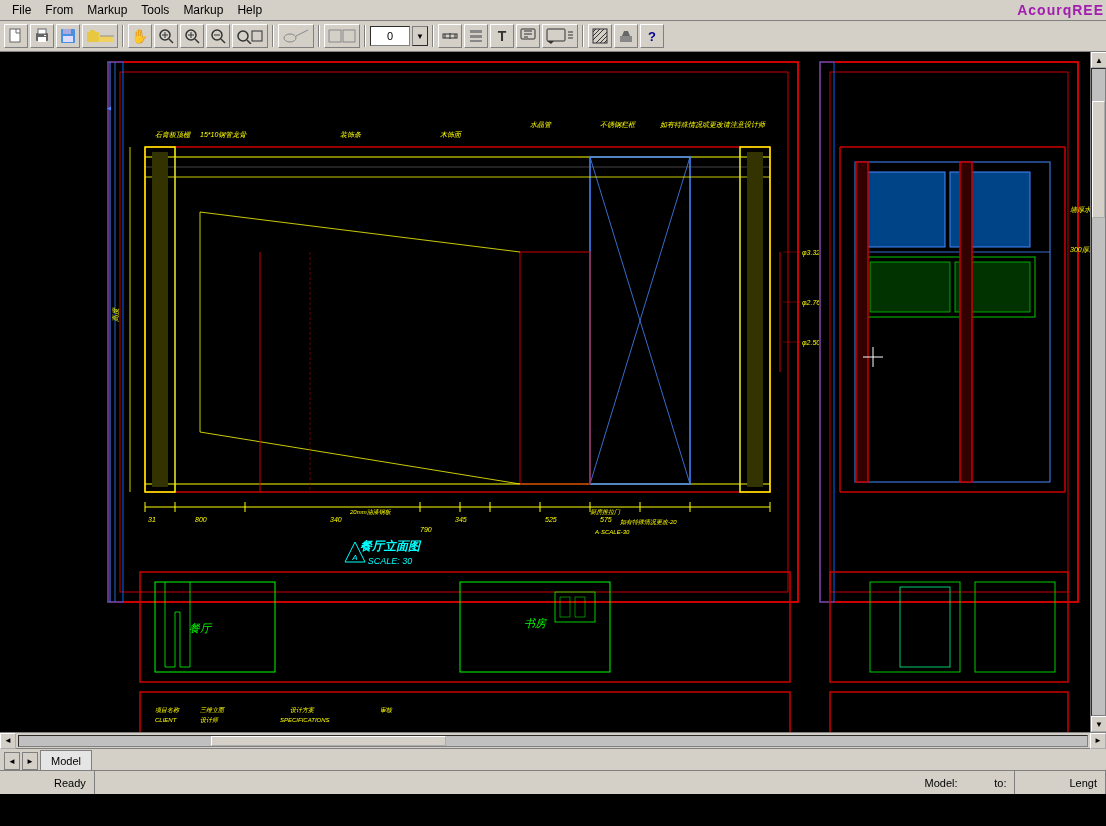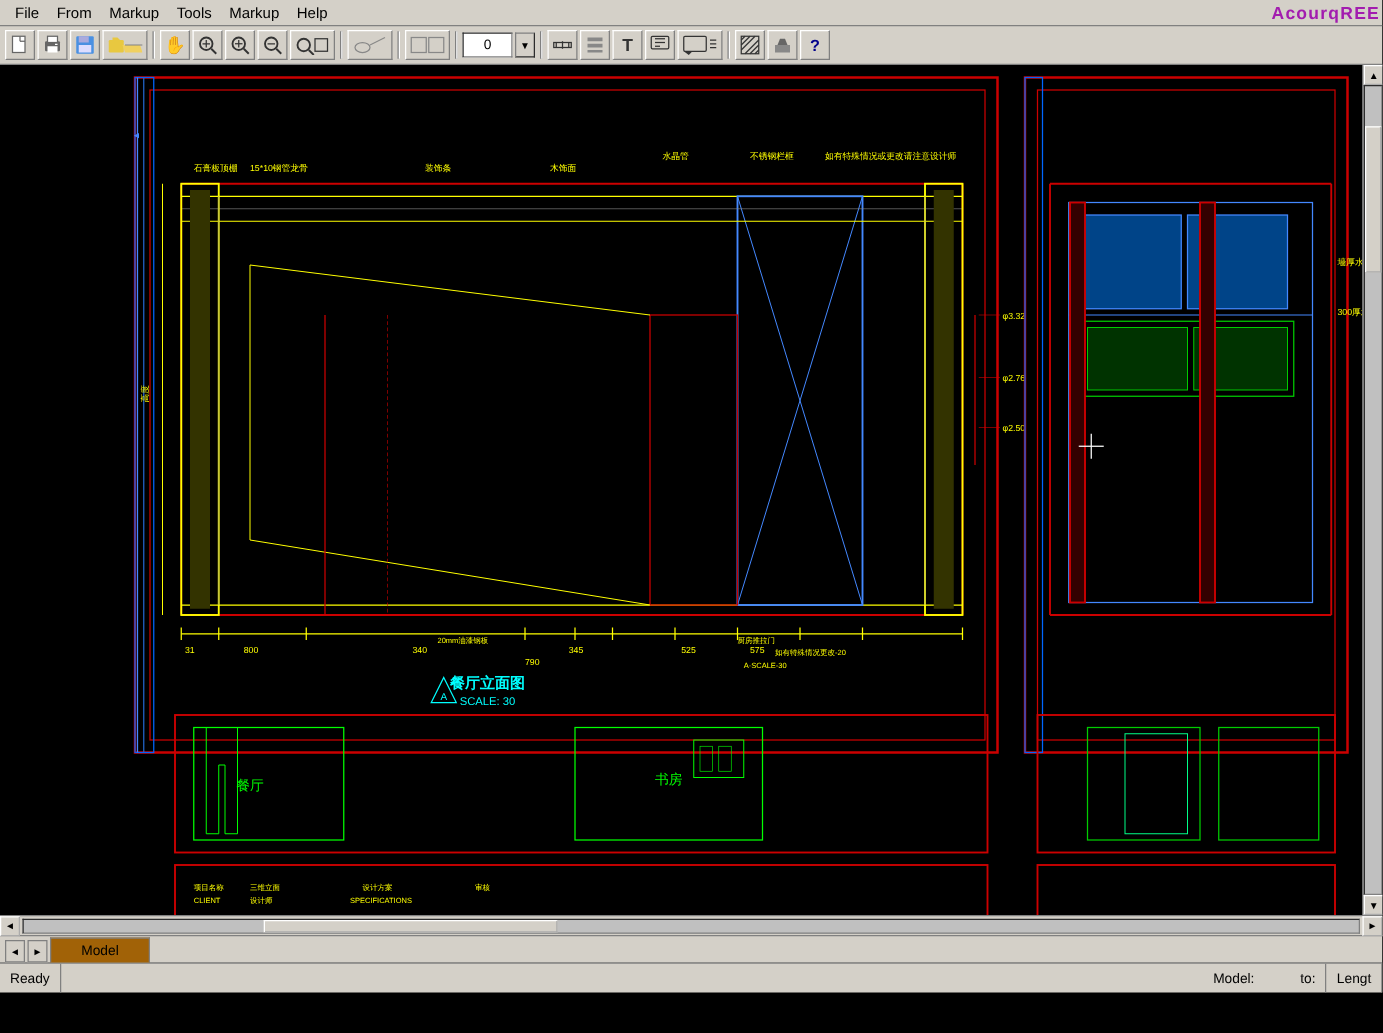--- a/index.html
+++ b/index.html
@@ -87,20 +87,21 @@
       cursor: pointer;
       font-size: 8px;
     }
 
     
     #cad-viewport {
       width: 100%;
       height: 100%;
       background: #000;
       position: relative;
+      font-style: italic;
     }
     .scroll-arrow {
       width: 16px;
       height: 16px;
       background: #d4d0c8;
       border: 1px outset #fff;
       display: flex;
       align-items: center;
       justify-content: center;
       cursor: pointer;
@@ -163,24 +164,24 @@
       border: 1px solid #808080;
       display: flex;
       align-items: center;
       justify-content: center;
       cursor: pointer;
       font-size: 8px;
       margin-right: 2px;
     }
     .tab-active {
       height: 20px;
-      background: #a16207;
+      background: #e5e5e5;
       border: 1px solid #808080;
       border-bottom: none;
-      padding: 2px 24px;
+      padding: 2px 10px;
       font-size: 11px;
       cursor: pointer;
       display: flex;
       align-items: center;
     }
 
     
     #statusbar {
       width: 100%;
       height: 24px;
@@ -189,20 +190,21 @@
       align-items: center;
       border-top: 1px solid #808080;
       font-size: 11px;
     }
     .status-section {
       padding: 2px 8px;
       border-right: 1px solid #808080;
       height: 100%;
       display: flex;
       align-items: center;
+      margin-left: 46px;
     }
     .status-section-grow {
       flex: 1;
       padding: 2px 8px;
       height: 100%;
       display: flex;
       align-items: center;
     }
   </style>
 </head>

